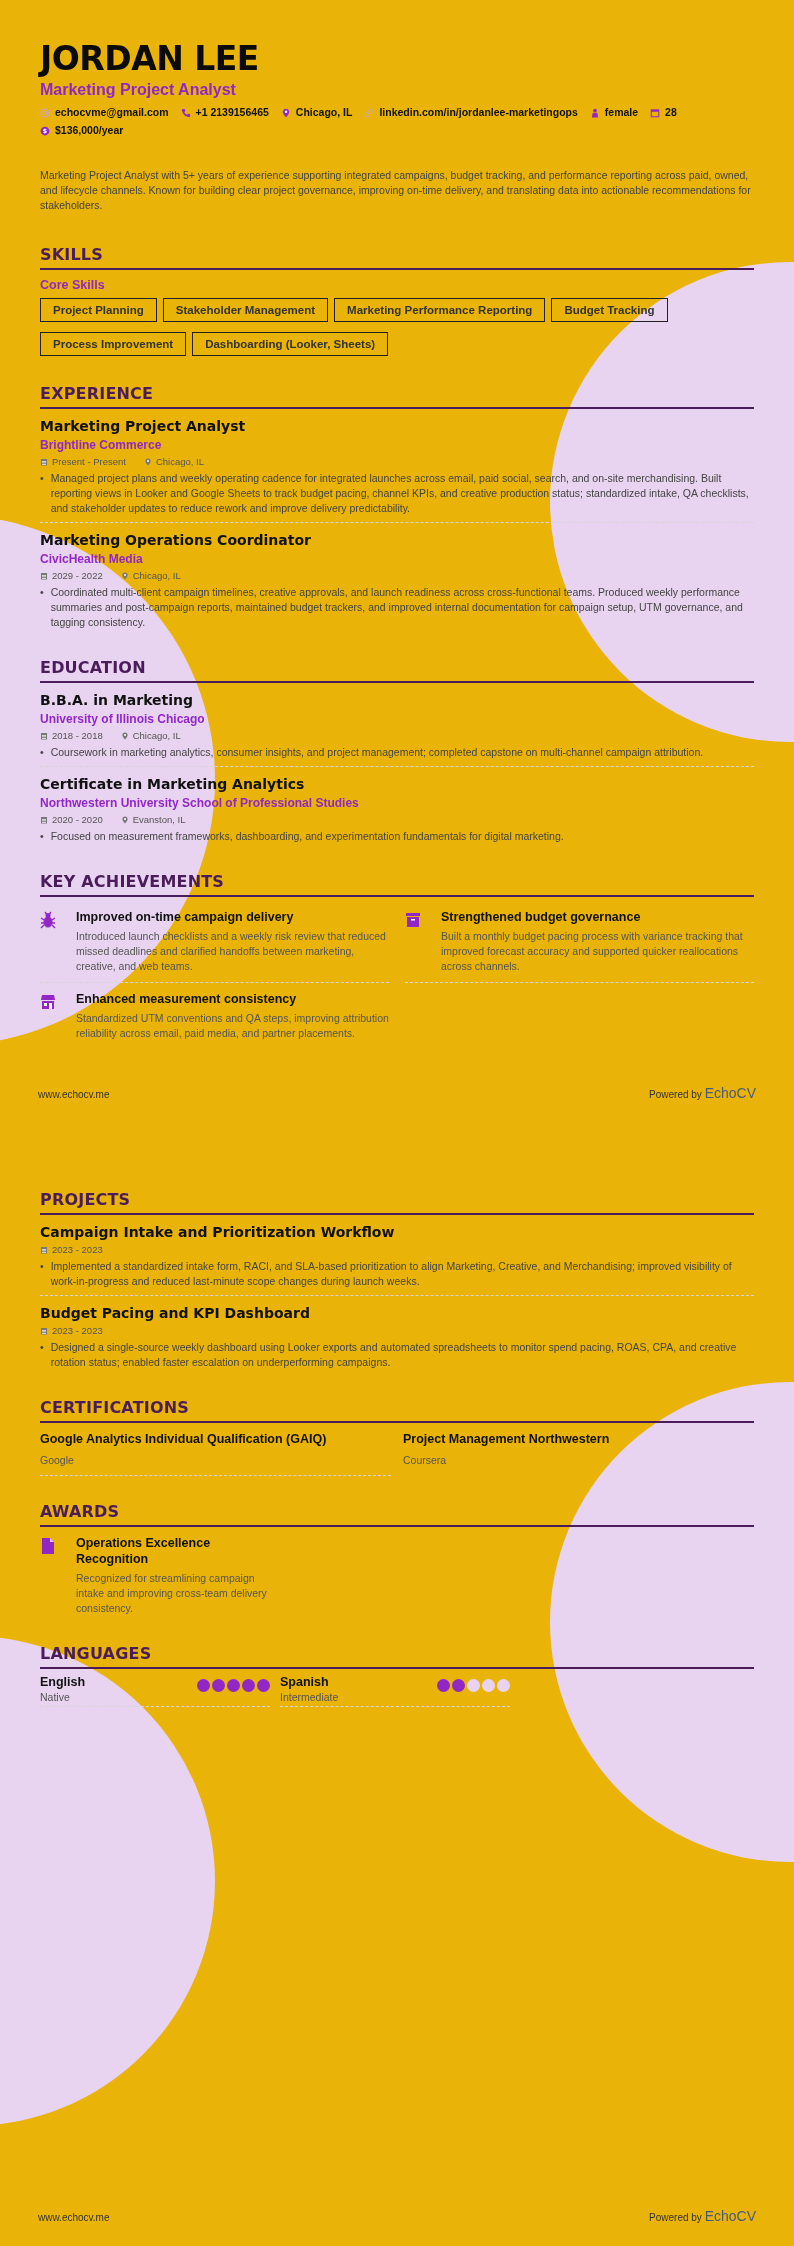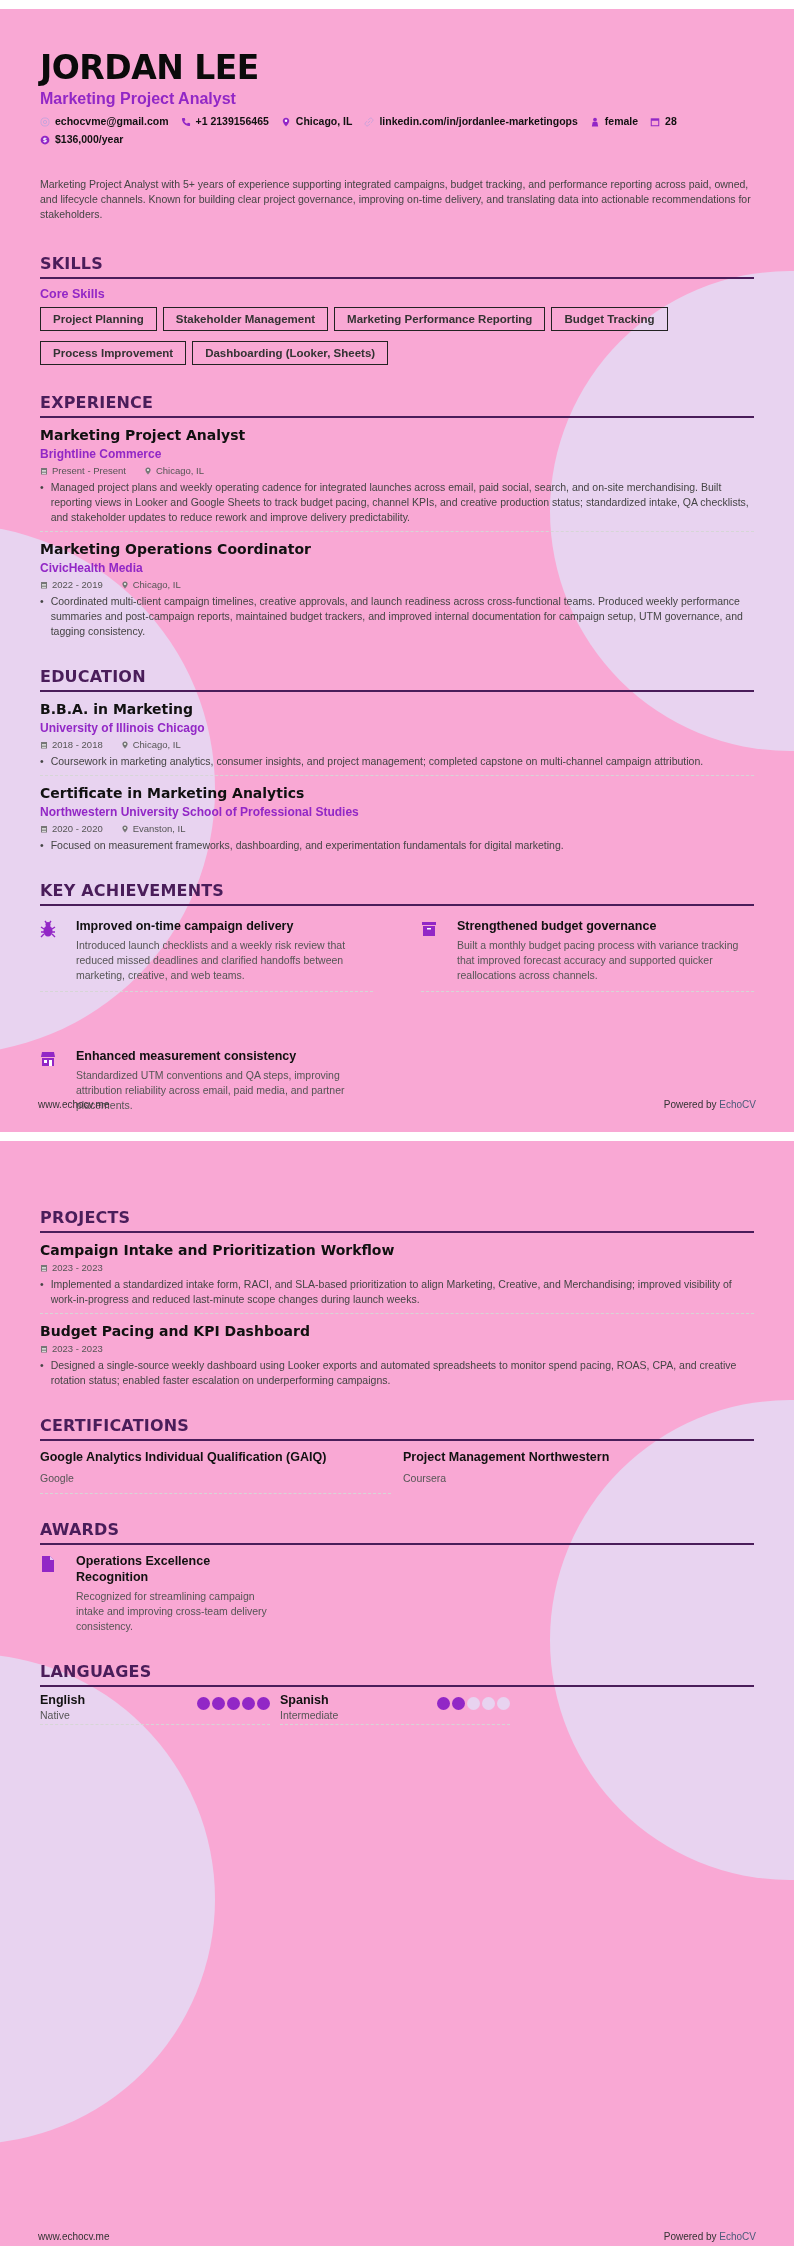--- a/index.html
+++ b/index.html
@@ -1,18 +1,18 @@
 <!DOCTYPE html>
 <html><head>
 <meta charset="utf-8">
 <style>
   * { box-sizing: border-box; margin: 0; padding: 0; }
   html, body { width: 794px; background: #ffffff; }
   body { font-family: "Liberation Sans", sans-serif; color: #333; position: relative; overflow-x: hidden; }
-  .page { position: relative; width: 794px; height: 1123px; overflow: hidden; background: #f9a8d4; margin-top: 9px; }
+  .page { position: relative; width: 794px; height: 1123px; overflow: hidden; background: #eab308; }
   .page2 { height: 1123px; }
   .circle { position: absolute; border-radius: 50%; background: #e8d3f0; z-index: 0; }
   .content { position: relative; z-index: 1; padding: 0 40px; }
 
   
   .name { font-family: "DejaVu Sans", sans-serif; font-weight: bold; font-size: 33px; letter-spacing: -0.5px; color: #0b0b0b; padding-top: 40px; line-height: 38px; }
   .role { font-family: "Liberation Sans", sans-serif; font-weight: bold; font-size: 16px; color: #9227c6; margin-top: 2px; line-height: 20px; }
   .contacts { display: flex; flex-wrap: wrap; column-gap: 12px; row-gap: 3px; margin-top: 5px; font-size: 10.5px; font-weight: bold; color: #111; line-height: 15px; }
   .contact { display: inline-flex; align-items: center; gap: 5px; }
   .ic { display: inline-block; width: 10px; height: 10px; color: #9227c6; }
@@ -31,30 +31,30 @@
   .entry:last-child { border-bottom: none; }
   .entry-title { font-family: "DejaVu Sans", sans-serif; font-weight: bold; font-size: 14px; color: #111; line-height: 18px; }
   .entry-org { font-weight: bold; color: #9227c6; font-size: 12px; margin-top: 3px; line-height: 15px; }
   .meta { display: flex; gap: 18px; font-size: 9.5px; color: #555; margin-top: 2px; line-height: 13px; }
   .meta span { display: inline-flex; align-items: center; gap: 4px; }
   .meta .ic { color: #777; width: 8px; height: 8px; }
   .bullet { display: flex; gap: 7px; font-size: 10.5px; line-height: 15px; color: #444; margin-top: 3px; }
   .bullet .dot { flex: 0 0 auto; }
 
   
-  .ach-grid { display: grid; grid-template-columns: 1fr 1fr; column-gap: 16px; margin-top: 4px; gap: 48px; }
+  .ach-grid { display: grid; grid-template-columns: 1fr 1fr; column-gap: 16px; margin-top: 4px; }
   .ach { display: flex; gap: 16px; padding: 8px 0 8px; border-bottom: 1px dashed #d6d6d6; }
   .ach.last { border-bottom: none; }
   .ach-icon { width: 20px; flex: 0 0 20px; color: #9227c6; padding-top: 2px; }
   .ach-icon svg { width: 16px; height: 18px; display: block; }
   .ach-title { font-weight: bold; font-size: 12.5px; color: #111; line-height: 16px; }
   .ach-desc { font-size: 10.5px; color: #555; line-height: 15px; margin-top: 4px; }
 
   .footer { position: absolute; left: 0; right: 0; bottom: 22px; padding: 0 38px; display: flex; justify-content: space-between; align-items: baseline; font-size: 10px; color: #333; z-index: 1; }
-  .footer .brand { font-size: 10px; color: #4a5b7a; }
+  .footer .brand { font-size: 14px; color: #4a5b7a; }
 
   
   .cert-grid { display: grid; grid-template-columns: 1fr 1fr; column-gap: 12px; }
   .cert { padding: 8px 0 8px; }
   .cert.bordered { border-bottom: 1px dashed #d6d6d6; }
   .cert-title { font-weight: bold; font-size: 12.5px; color: #111; line-height: 16px; }
   .cert-org { font-size: 10.5px; color: #555; margin-top: 6px; line-height: 14px; }
 
   
   .award { display: flex; gap: 16px; padding-top: 8px; width: 240px; }
@@ -200,21 +200,21 @@
         <div class="meta">
           <span>
               <span class="ic">
                 <svg viewBox="0 0 16 16">
                   <rect x="2" y="2" width="12" height="13" fill="currentColor"></rect>
                   <rect x="4" y="6" width="8" height="1.4" fill="#fff"></rect>
                   <rect x="4" y="9" width="8" height="1.4" fill="#fff"></rect>
                   <rect x="4" y="12" width="8" height="1.4" fill="#fff"></rect>
                 </svg>
               </span>
-              <span>2022 - 2019</span>
+              <span>2029 - 2022</span>
             </span>
           <span>
               <span class="ic">
                 <svg viewBox="0 0 16 16">
                   <path d="M8 1 C4.9 1 2.8 3.3 2.8 6 C2.8 9.5 8 15 8 15 C8 15 13.2 9.5 13.2 6 C13.2 3.3 11.1 1 8 1 Z" fill="currentColor"></path>
                   <circle cx="8" cy="6" r="2" fill="#fff"></circle>
                 </svg>
               </span>
               <span>Chicago, IL</span>
             </span>

